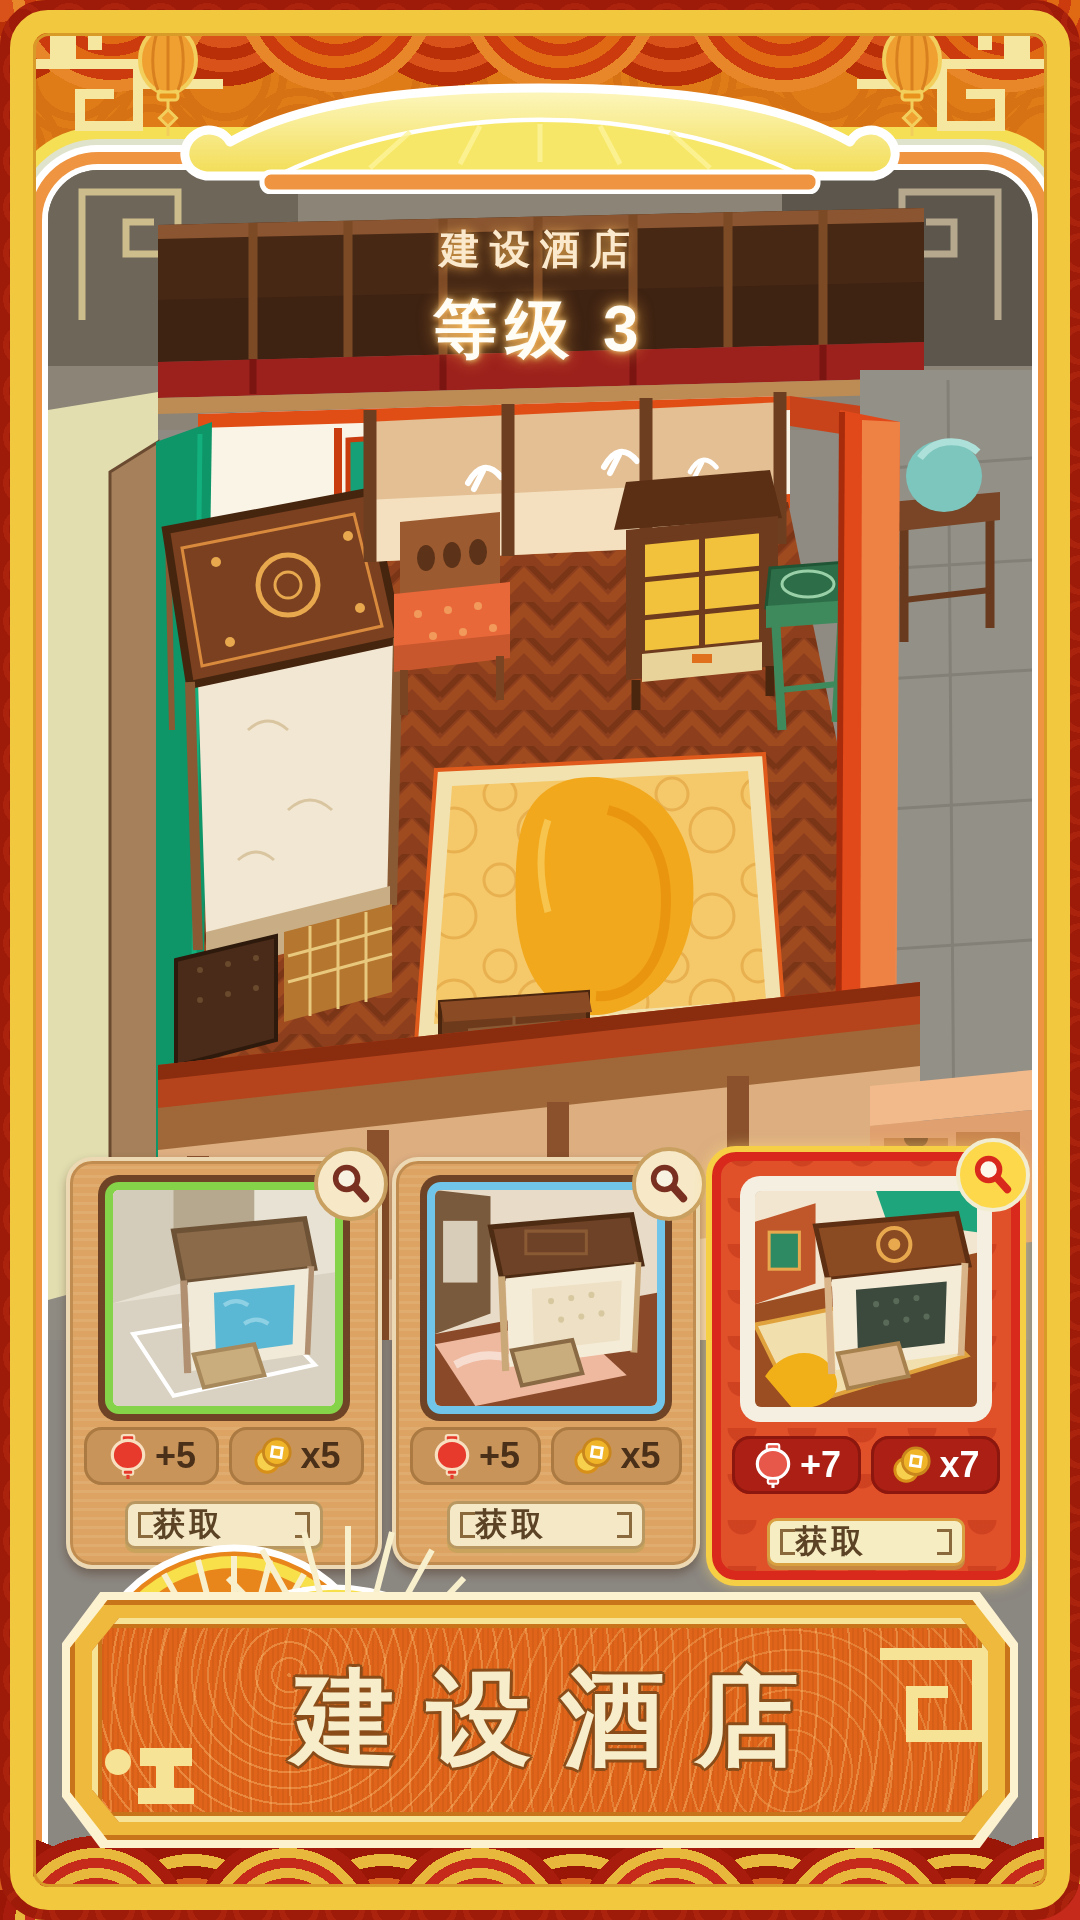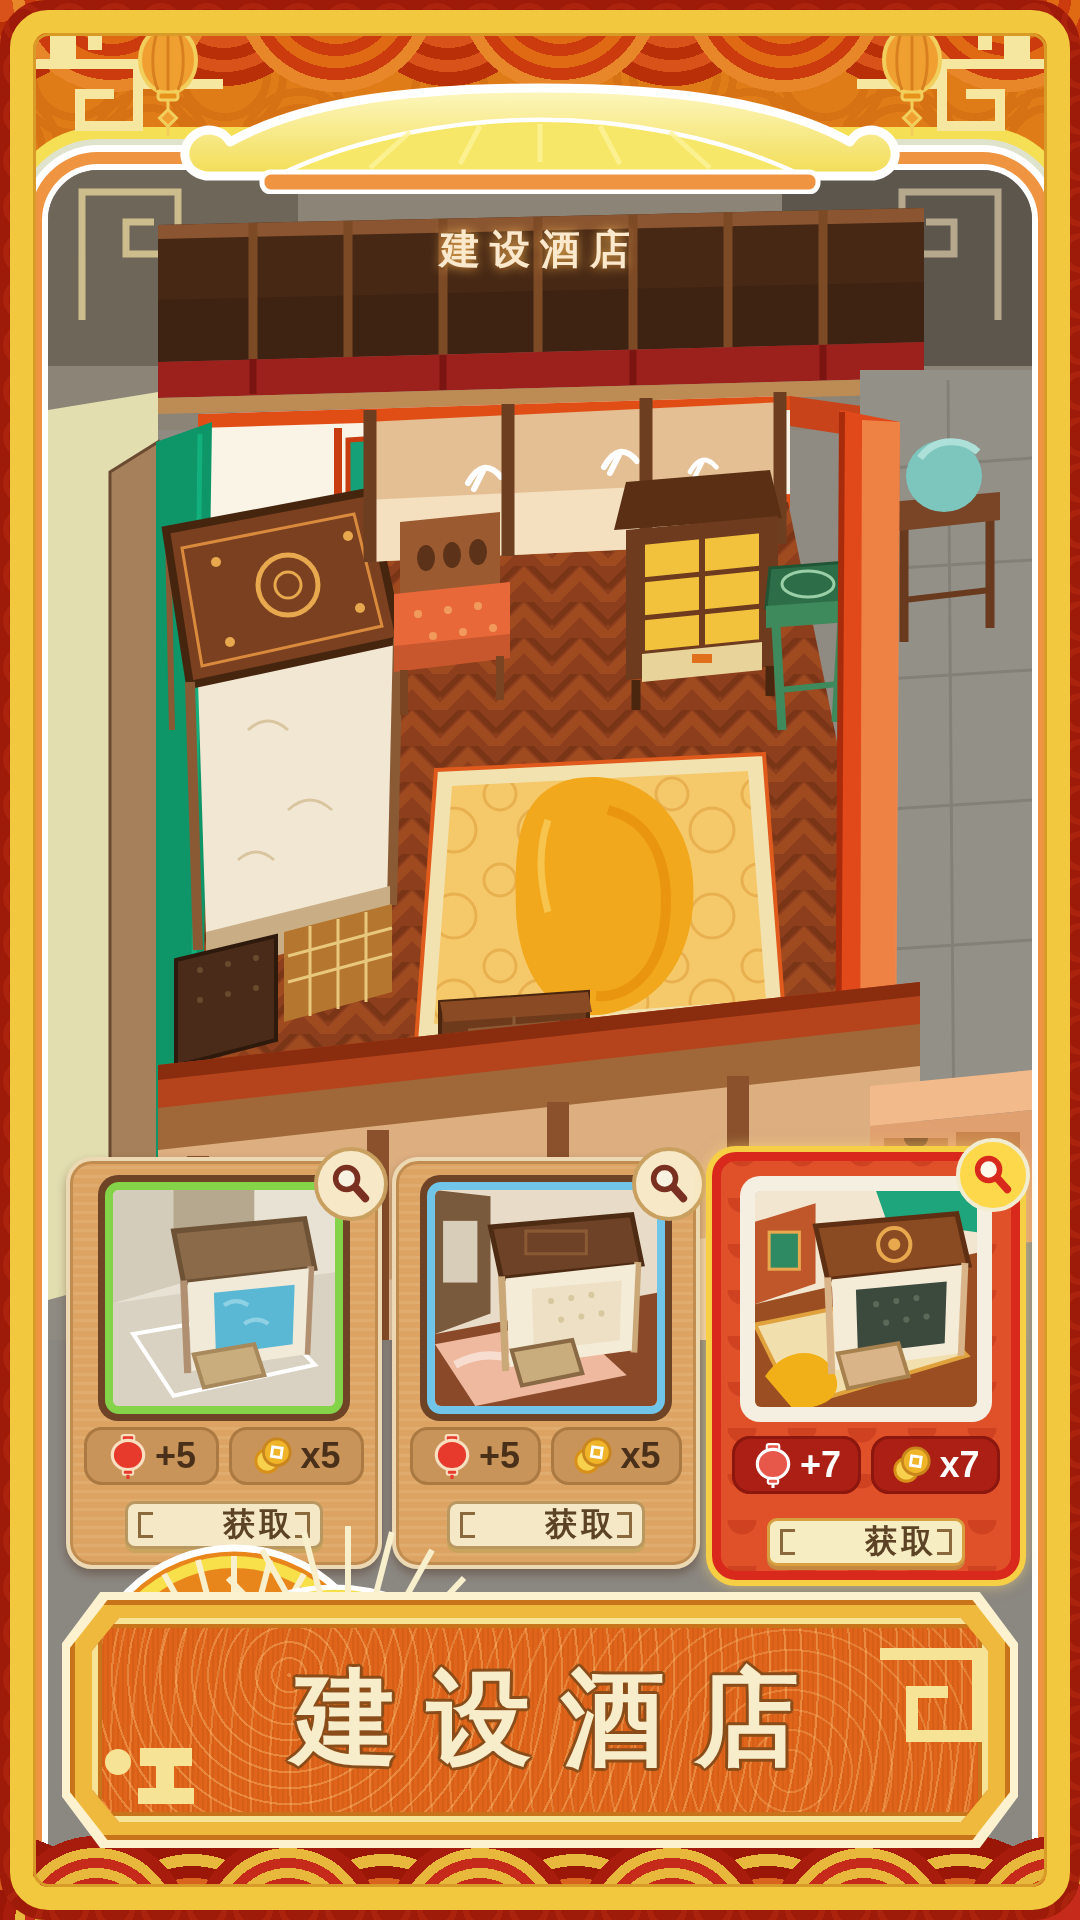--- a/index.html
+++ b/index.html
@@ -65,21 +65,21 @@
   .pill{flex:1;height:58px;border-radius:18px;background:#c9945a;
     box-shadow:inset 0 0 0 3px #aa7a42;display:flex;align-items:center;justify-content:center;gap:6px;
     color:#4a3018;}
   .card--red .pill{background:#ab1f14;box-shadow:inset 0 0 0 3px #8c170e;color:#ffffff;}
   .pill .ic{width:42px;height:46px;}
   .pill .val{font-size:36px;font-weight:bold;}
   .get-btn{position:absolute;bottom:16px;left:50%;transform:translateX(-50%);
     width:198px;height:48px;background:#f5e8c6;border:3px solid #b89860;border-radius:10px;
     color:#5c4326;font-size:32px;font-weight:bold;display:flex;align-items:center;
     box-shadow:0 4px 0 #c9a35c;padding:0 10px;box-sizing:border-box;cursor:pointer;}
-  .get-btn .lbl{flex:1;text-align:right;letter-spacing:4px;}
+  .get-btn .lbl{flex:1;text-align:left;letter-spacing:4px;}
   .card--red .get-btn{background:#f7edc2;border-color:#d8a040;bottom:14px;box-shadow:0 4px 0 #c98840;}
   .bracket{width:15px;height:26px;border:3px solid #8a6a3c;box-sizing:border-box;}
   .bracket.bl{border-right:none;}
   .bracket.br{border-left:none;}
   
   .fan{position:absolute;left:80px;top:1446px;width:392px;height:256px;z-index:22;pointer-events:none;}
   
   .banner{position:absolute;left:62px;top:1592px;width:956px;height:256px;z-index:25;}
   .banner-glow{position:absolute;inset:0;background:#fdf2cf;border-radius:30px;
     clip-path:polygon(4% 0,96% 0,100% 20%,100% 80%,96% 100%,4% 100%,0 80%,0 20%);}
@@ -413,20 +413,21 @@
         <rect x="908" y="1014" width="64" height="44" fill="#c9854e"></rect>
         <path d="M856,968 a12,10 0 0 0 24,0" fill="#8a5a30"></path>
         <path d="M928,1014 a12,10 0 0 0 24,0" fill="#f5ead2"></path>
       </g>
 
       <rect x="0" y="1170" width="984" height="582" fill="#8b8781"></rect>
     </svg>
   </div>
 
   <div class="room-title">建设酒店</div>
+  <div class="room-level">等级 3</div>
 
   <div class="card card--tan" style="left: 66px; top: 1157px; width: 308px; height: 404px; --accent: #84d348;">
     <div class="badge">
       <svg viewBox="0 0 40 40">
         <circle cx="16" cy="15" r="10" fill="#f8f2e2" stroke="currentColor" stroke-width="5"></circle>
         <line x1="24" y1="23" x2="33" y2="33" stroke="currentColor" stroke-width="7" stroke-linecap="round"></line>
       </svg>
     </div>
     <div class="card-img">
       <div class="img-inner">

